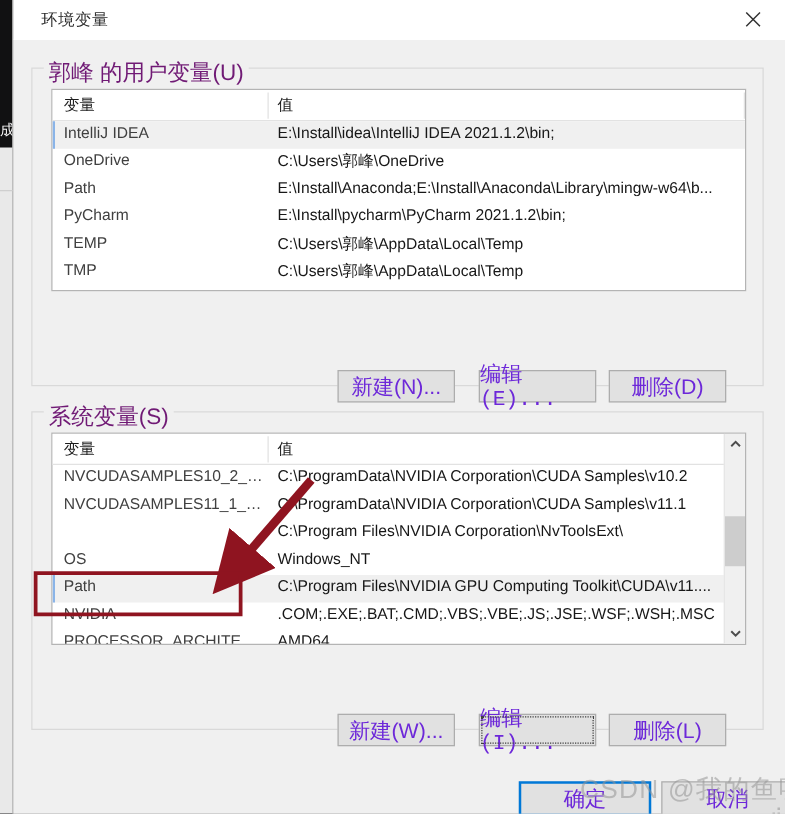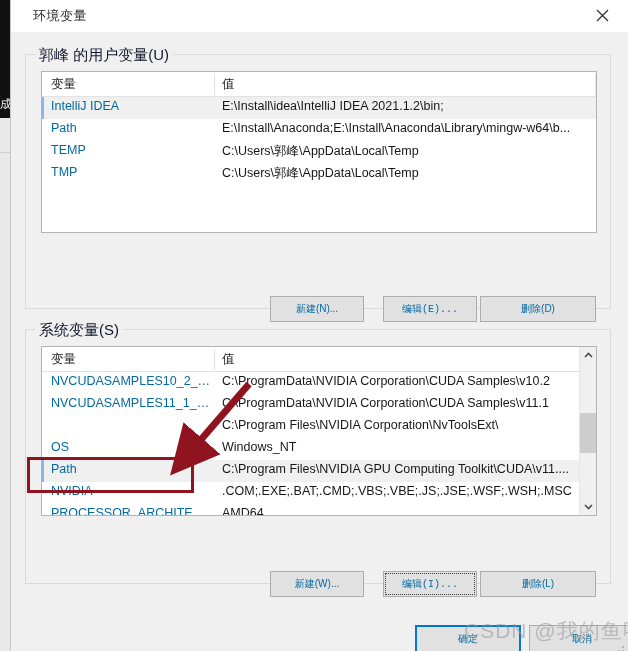--- a/index.html
+++ b/index.html
@@ -96,22 +96,22 @@
     background: transparent;
   }
   .group-user   { left: 14px; top: 22px;  width: 586px; height: 255px; }
   .group-system { left: 14px; top: 297px; width: 586px; height: 255px; }
 
   .group-legend {
     position: absolute;
     top: -9px; left: 9px;
     background: #f0f0f0;
     padding: 0 4px;
-    font-size: 15px;
-    color: #0f172a;
+    font-size: 18px;
+    color: #701a75;
     white-space: nowrap;
   }
 
   
   .listbox {
     position: absolute;
     left: 15px;
     top: 16px;
     width: 556px;
     background: #ffffff;
@@ -162,21 +162,21 @@
     position: absolute;
     left: 0; top: 0;
     width: 2px; height: 22px;
     background: #8ab4e8;
   }
   .cell-var {
     position: absolute;
     left: 9px; top: 2px;
     width: 162px;
     font-size: 12.5px;
-    color: #0369a1;
+    color: #404040;
     overflow: hidden;
     text-overflow: ellipsis;
     white-space: nowrap;
   }
   .cell-val {
     position: absolute;
     left: 180px; top: 2px;
     width: 372px;
     font-size: 12.5px;
     color: #171717;
@@ -208,36 +208,36 @@
     width: 17px; height: 40px;
     background: #cdcdcd;
   }
 
   
   .btn {
     position: absolute;
     height: 26px;
     background: #e1e1e1;
     border: 1px solid #adadad;
-    font-size: 10px;
-    color: #0369a1;
+    font-size: 17px;
+    color: #6d28d9;
     display: flex;
     align-items: center;
     justify-content: center;
     font-family: "Liberation Sans", "DejaVu Sans", sans-serif;
     cursor: default;
     user-select: none;
   }
   .btn.focus-dotted { outline: 1px dotted #404040; outline-offset: -3px; }
 
   .row-buttons-user   { position: absolute; left: 14px; top: 264px; width: 586px; height: 30px; }
   .row-buttons-system { position: absolute; left: 14px; top: 539px; width: 586px; height: 30px; }
   .btn-new  { right: 247px; width: 94px; top: 0; }
   .btn-edit { right: 134px; width: 94px; top: 0; font-family: Liberation Mono, monospace; }
-  .btn-del  { right: 15px;  width: 116px; top: 0; }
+  .btn-del  { right: 30px;  width: 94px; top: 0; }
 
   .bottom-bar {
     position: absolute;
     left: 0; top: 588px;
     width: 618px; height: 40px;
   }
   .btn-ok {
     position: absolute;
     left: 404px; top: 5px;
     width: 106px; height: 28px;
@@ -323,22 +323,30 @@
             <div class="hdiv"></div>
             <div class="hcell hcell-val">值</div>
             <div class="hdiv-right"></div>
           </div>
           <div class="rows" id="user-rows">
               <div class="row selected">
                 <div class="cell-var">IntelliJ IDEA</div>
                 <div class="cell-val">E:\Install\idea\IntelliJ IDEA 2021.1.2\bin;</div>
               </div>
               <div class="row">
+                <div class="cell-var">OneDrive</div>
+                <div class="cell-val">C:\Users\郭峰\OneDrive</div>
+              </div>
+              <div class="row">
                 <div class="cell-var">Path</div>
                 <div class="cell-val">E:\Install\Anaconda;E:\Install\Anaconda\Library\mingw-w64\b...</div>
+              </div>
+              <div class="row">
+                <div class="cell-var">PyCharm</div>
+                <div class="cell-val">E:\Install\pycharm\PyCharm 2021.1.2\bin;</div>
               </div>
               <div class="row">
                 <div class="cell-var">TEMP</div>
                 <div class="cell-val">C:\Users\郭峰\AppData\Local\Temp</div>
               </div>
               <div class="row">
                 <div class="cell-var">TMP</div>
                 <div class="cell-val">C:\Users\郭峰\AppData\Local\Temp</div>
               </div>
             </div>

